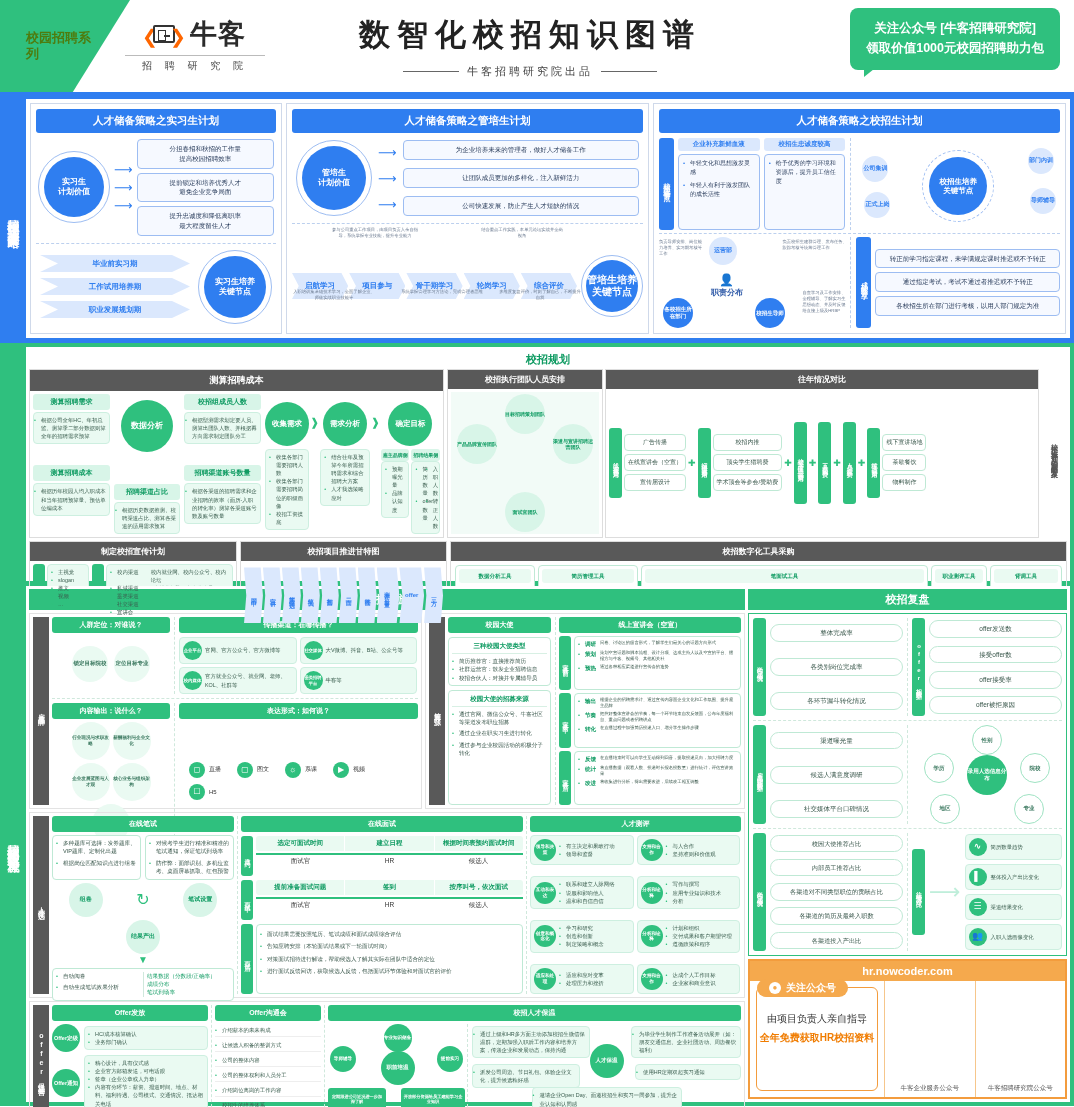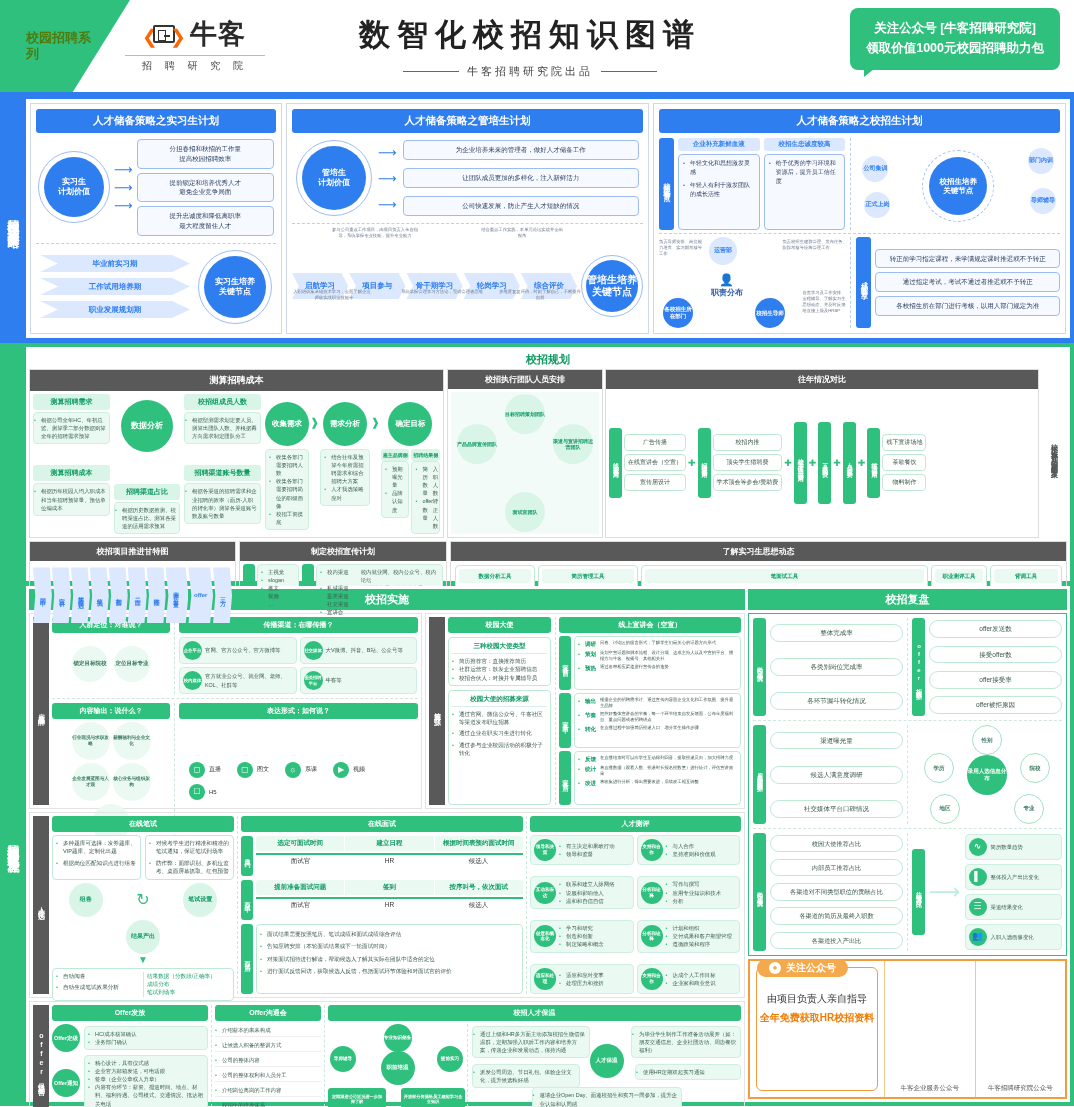--- a/index.html
+++ b/index.html
@@ -395,77 +395,77 @@
                 </div>
               </div>
             </div>
           </div>
           <div class="vtitle" style="width:26px;font-size:7px;color:#555">校招生培养计划及确定薪酬方案及</div>
         </div>
       </div>
     </div>
 
     <div style="display:flex;gap:3px;height:90px;margin-top:3px">
+      <div style="width:208px;border:1px solid #ddd;display:flex;flex-direction:column">
+        <div class="darkbar" style="font-size:8px">制定校招宣传计划</div>
+        <div style="flex:1;display:flex;gap:3px;padding:3px">
+          <div style="display:flex;gap:2px">
+            <div class="gchip vtitle" style="width:12px">内容形式</div>
+            <div class="gfill" style="width:42px">
+              <div class="bul">主视觉</div>
+              <div class="bul">slogan</div>
+              <div class="bul">推文</div>
+              <div class="bul">视频</div>
+              <div class="bul">…</div>
+            </div>
+          </div>
+          <div style="display:flex;gap:2px;flex:1">
+            <div class="gchip vtitle" style="width:12px">宣传渠道</div>
+            <div class="gfill" style="flex:1">
+              <div style="display:flex">
+                  <span class="bul" style="width:44px">校内渠道</span>
+                  <span>校内就业网、校内公众号、校内论坛</span>
+                </div>
+              <div style="display:flex">
+                  <span class="bul" style="width:44px">私域渠道</span>
+                  <span>自媒体矩阵、自有公众号</span>
+                </div>
+              <div style="display:flex">
+                  <span class="bul" style="width:44px">垂类渠道</span>
+                  <span>牛客</span>
+                </div>
+              <div style="display:flex">
+                  <span class="bul" style="width:44px">社交渠道</span>
+                  <span>B站、微博</span>
+                </div>
+              <div style="display:flex">
+                  <span class="bul" style="width:44px">宣讲会</span>
+                  <span>进校宣讲；线上空宣、如牛客联播</span>
+                </div>
+            </div>
+          </div>
+        </div>
+      </div>
       <div style="width:207px;border:1px solid #ddd;display:flex;flex-direction:column">
         <div class="darkbar" style="font-size:8px">校招项目推进甘特图</div>
         <div style="flex:1;display:flex;align-items:center;padding:3px;gap:0">
           <div class="chev vtitle" style="flex:1;height:56px;font-size:6px">网申</div>
           <div class="chev vtitle" style="flex:1;height:56px;font-size:6px">宣讲</div>
           <div class="chev vtitle" style="flex:1;height:56px;font-size:6px">简历筛选</div>
           <div class="chev vtitle" style="flex:1;height:56px;font-size:6px">笔试</div>
           <div class="chev vtitle" style="flex:1;height:56px;font-size:6px">初面</div>
           <div class="chev vtitle" style="flex:1;height:56px;font-size:6px">二面</div>
           <div class="chev vtitle" style="flex:1;height:56px;font-size:6px">终面</div>
           <div class="chev vtitle" style="flex:1.2;height:56px;font-size:5.5px">测评（可前置）</div>
           <div class="chev" style="flex:1.3;height:56px;font-size:6px">offer</div>
           <div class="chev vtitle" style="flex:1;height:56px;font-size:6px">三方</div>
         </div>
       </div>
-      <div style="width:208px;border:1px solid #ddd;display:flex;flex-direction:column">
-        <div class="darkbar" style="font-size:8px">制定校招宣传计划</div>
-        <div style="flex:1;display:flex;gap:3px;padding:3px">
-          <div style="display:flex;gap:2px">
-            <div class="gchip vtitle" style="width:12px">内容形式</div>
-            <div class="gfill" style="width:42px">
-              <div class="bul">主视觉</div>
-              <div class="bul">slogan</div>
-              <div class="bul">推文</div>
-              <div class="bul">视频</div>
-              <div class="bul">…</div>
-            </div>
-          </div>
-          <div style="display:flex;gap:2px;flex:1">
-            <div class="gchip vtitle" style="width:12px">宣传渠道</div>
-            <div class="gfill" style="flex:1">
-              <div style="display:flex">
-                  <span class="bul" style="width:44px">校内渠道</span>
-                  <span>校内就业网、校内公众号、校内论坛</span>
-                </div>
-              <div style="display:flex">
-                  <span class="bul" style="width:44px">私域渠道</span>
-                  <span>自媒体矩阵、自有公众号</span>
-                </div>
-              <div style="display:flex">
-                  <span class="bul" style="width:44px">垂类渠道</span>
-                  <span>牛客</span>
-                </div>
-              <div style="display:flex">
-                  <span class="bul" style="width:44px">社交渠道</span>
-                  <span>B站、微博</span>
-                </div>
-              <div style="display:flex">
-                  <span class="bul" style="width:44px">宣讲会</span>
-                  <span>进校宣讲；线上空宣、如牛客联播</span>
-                </div>
-            </div>
-          </div>
-        </div>
-      </div>
       <div style="flex:1;border:1px solid #ddd;display:flex;flex-direction:column">
-        <div class="darkbar" style="font-size:8px">了解实习生思想动态</div>
+        <div class="darkbar" style="font-size:8px">校招数字化工具采购</div>
         <div style="flex:1;display:flex;gap:3px;padding:4px">
           <div class="gbox" style="width:80px">
             <div class="greenbar" style="background:#eafaf2;color:#0f9b62;font-size:5.5px">数据分析工具</div>
             <div style="display:flex;margin-top:4px">
               <div style="flex:1;text-align:center">
                   <div style="color:#29b5e8;font-weight:bold;font-size:6px">snowflake</div>
                   <div class="xtiny" style="color:#888">snowflake</div>
                 </div>
               <div style="flex:1;text-align:center">
                   <div style="color:#e8762c;font-weight:bold;font-size:6px">tableau</div>
@@ -966,20 +966,21 @@
               <div class="gfill" style="display:flex;align-items:center;gap:4px">
                   <span class="circ gcirc" style="width:18px;height:18px;font-size:9px;flex:none">👥</span>
                   <span>入职人选画像变化</span>
                 </div>
             </div>
           </div>
         </div>
       </div>
 
       <div style="border:2px solid #f39c3d;height:140px;display:flex;flex-direction:column">
+        <div style="background:#f5a council;background:#f5a94d;color:#fff;text-align:center;font-weight:bold;font-size:11px;padding:4px">hr.nowcoder.com</div>
         <div style="flex:1;display:flex">
           <div style="flex:1.5;padding:6px;display:flex;align-items:center;justify-content:center;border-right:1px solid #f6c68b">
             <div style="border:1px solid #f39c3d;border-radius:6px;width:100%;height:100%;position:relative;padding-top:14px">
               <div style="position:absolute;left:0;top:-9px;background:#f5a94d;color:#fff;border-radius:12px;padding:2px 12px;font-weight:bold;font-size:10px;display:flex;align-items:center;gap:5px">
                 <span class="circ" style="width:12px;height:12px;background:#fff;color:#f5a94d;font-size:8px">●</span>
                 <span>关注公众号</span>
               </div>
               <div style="text-align:center;font-size:10px;color:#333;margin-top:10px">由项目负责人亲自指导</div>
               <div style="text-align:center;font-size:10px;color:#f07c00;font-weight:bold;margin-top:5px">全年免费获取HR校招资料</div>
             </div>

